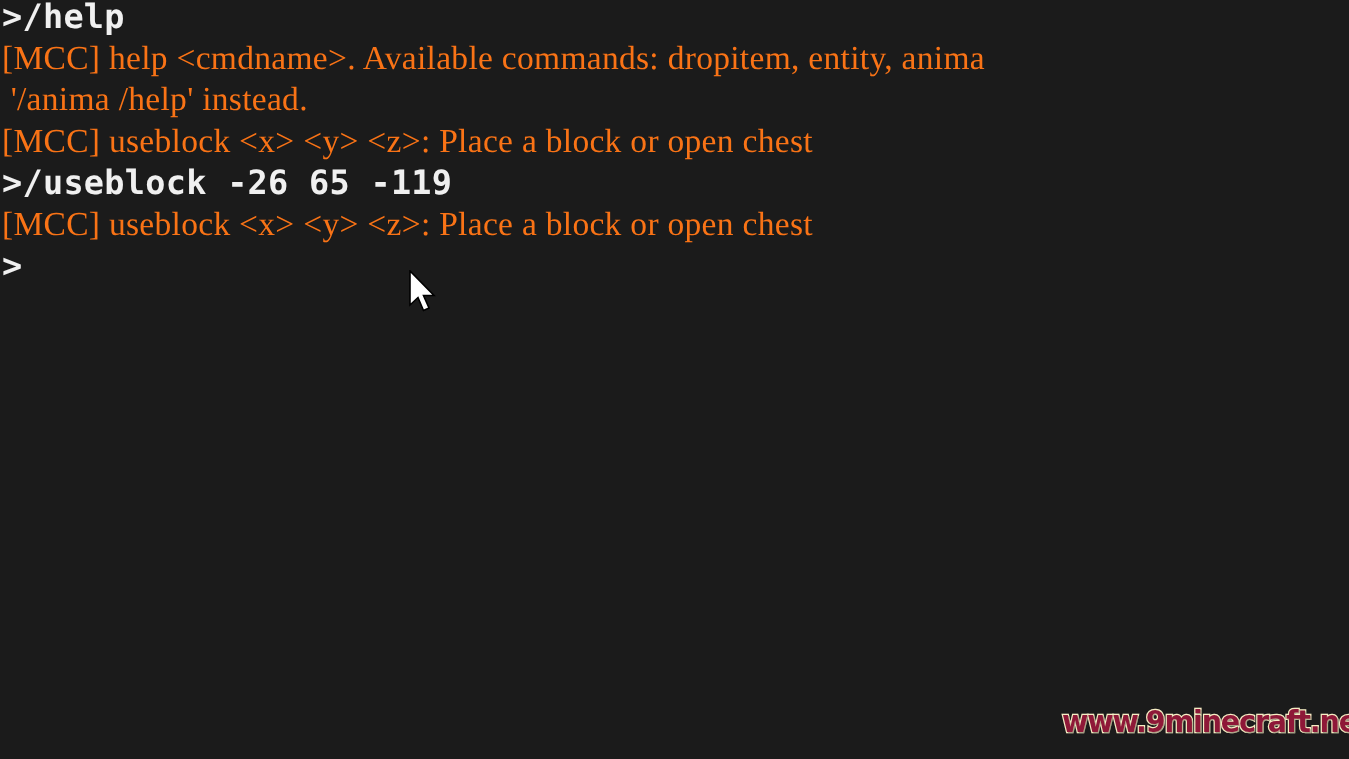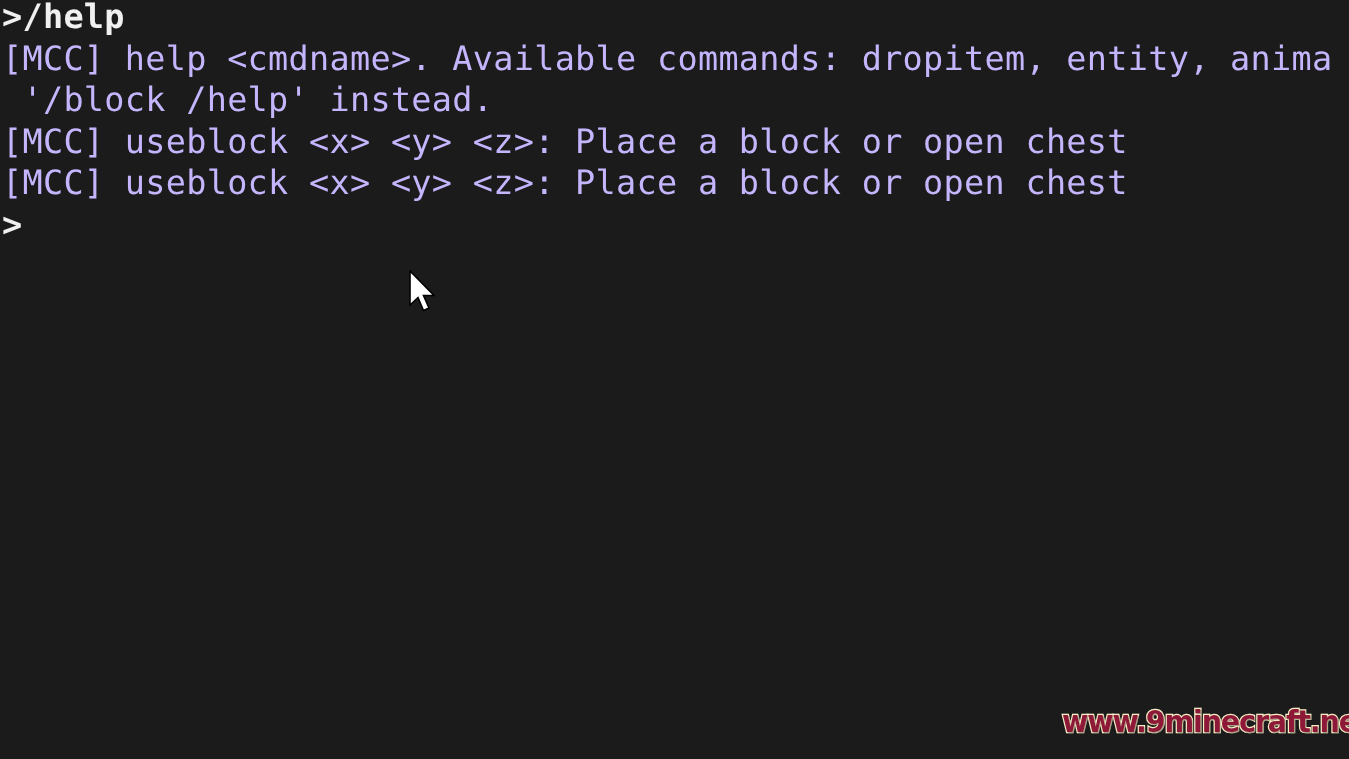--- a/index.html
+++ b/index.html
@@ -44,22 +44,23 @@
     text-rendering: geometricPrecision;
     overflow: hidden;
   }
 
   .console-line.input {
     color: #f0f0f0;
     font-weight: 600;
   }
 
   .console-line.output {
-    color: #c4b5fd;
+    color: #f97316;
     font-weight: 400;
+    font-family: Liberation Serif, serif;
   }
 
   
   #console-log {
     top: -4px;
   }
 
   
   #mouse-cursor {
     position: absolute;
@@ -98,22 +99,23 @@
   }
 </style>
 </head>
 <body>
 
 <div id="console-screen">
 
   <div id="console-log">
     <span class="console-line input">&gt;/help</span>
     <span class="console-line output">[MCC] help &lt;cmdname&gt;. Available commands: dropitem, entity, anima</span>
-    <span class="console-line output"> '/block /help' instead.</span>
+    <span class="console-line output"> '/anima /help' instead.</span>
     <span class="console-line output">[MCC] useblock &lt;x&gt; &lt;y&gt; &lt;z&gt;: Place a block or open chest</span>
+    <span class="console-line input">&gt;/useblock -26 65 -119</span>
     <span class="console-line output">[MCC] useblock &lt;x&gt; &lt;y&gt; &lt;z&gt;: Place a block or open chest</span>
     <span class="console-line input">&gt;</span>
   </div>
 
   <div id="mouse-cursor">
     <svg width="34" height="48" viewBox="0 0 34 48" xmlns="http://www.w3.org/2000/svg">
       <path d="M2,1 L2,35 L10,27.5 L15.5,40.5 L21,38 L15.5,25.5 L26,25.5 Z" fill="#ffffff" stroke="#000000" stroke-width="1.6" stroke-linejoin="miter"></path>
     </svg>
   </div>
 

